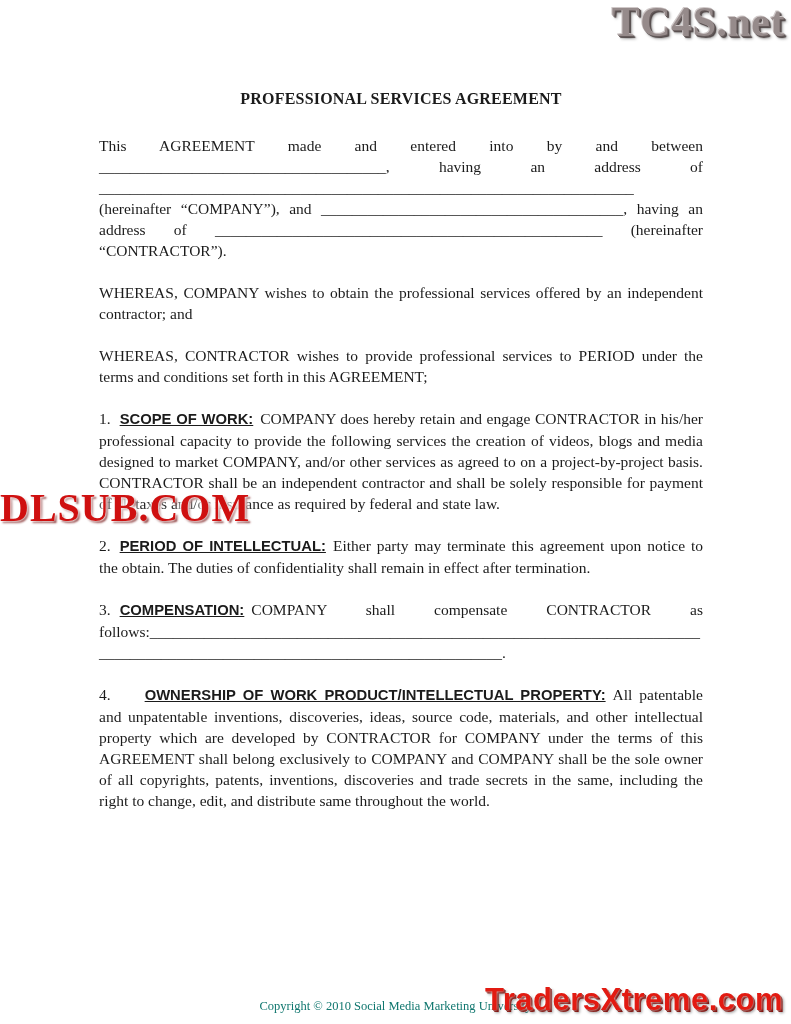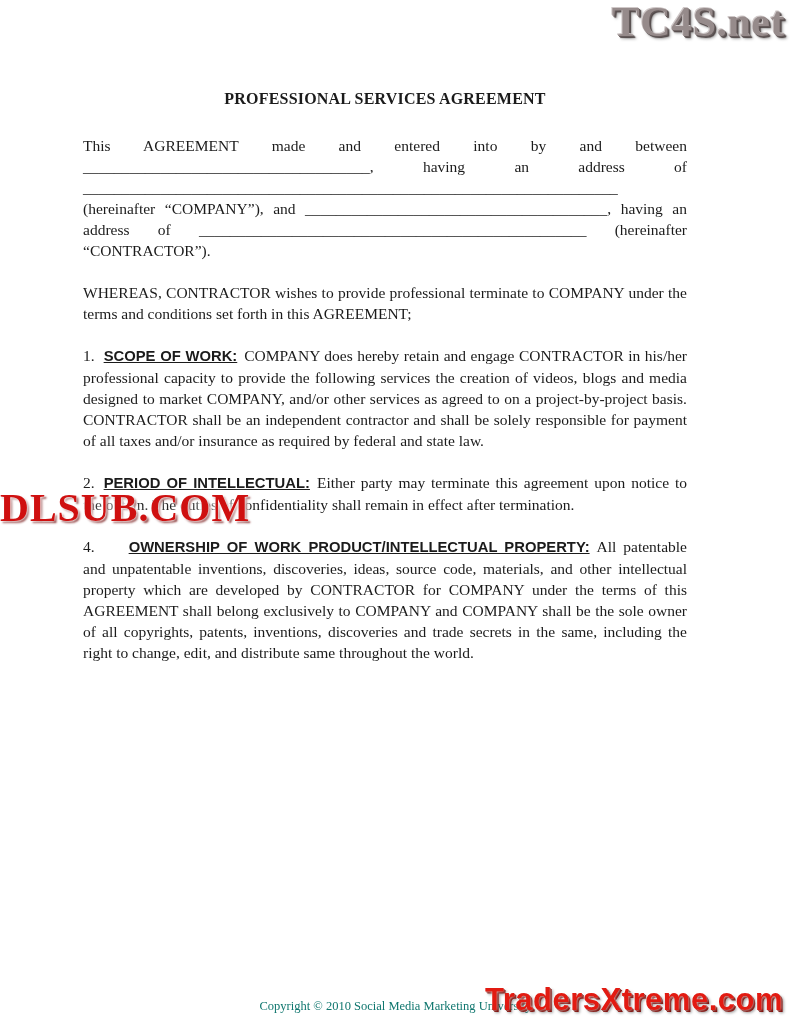--- a/index.html
+++ b/index.html
@@ -7,21 +7,21 @@
     position: relative;
     width: 791px;
     height: 1024px;
     background: #ffffff;
     font-family: "Liberation Serif", serif;
     color: #1b1b1b;
     overflow: hidden;
   }
   .content {
     position: absolute;
-    left: 83px;
+    left: 99px;
     top: 88px;
     width: 604px;
     font-size: 15.5px;
     line-height: 21px;
     text-align: justify;
   }
   h1.title {
     font-size: 16px;
     line-height: 21px;
     font-weight: bold;
@@ -109,26 +109,28 @@
 <body>
 
 <div class="page">
 
   <div class="wm-top">TC4S.net</div>
 
   <div class="content">
     <h1 class="title">PROFESSIONAL SERVICES AGREEMENT</h1>
 
     <p class="para">This AGREEMENT made and entered into by and between _____________________________________, having an address of _____________________________________________________________________ (hereinafter “COMPANY”), and _______________________________________, having an address of __________________________________________________ (hereinafter “CONTRACTOR”).</p>
-    <p class="para">WHEREAS, CONTRACTOR wishes to provide professional terminate to COMPANY under the terms and conditions set forth in this AGREEMENT;</p>
+    <p class="para">WHEREAS, COMPANY wishes to obtain the professional services offered by an independent contractor; and</p>
+    <p class="para">WHEREAS, CONTRACTOR wishes to provide professional services to PERIOD under the terms and conditions set forth in this AGREEMENT;</p>
 
     <p class="para"><span class="sec-num">1.</span><span class="sec-heading">SCOPE OF WORK:</span><span>COMPANY does hereby retain and engage CONTRACTOR in his/her professional capacity to provide the following services the creation of videos, blogs and media designed to market COMPANY, and/or other services as agreed to on a project-by-project basis.  CONTRACTOR shall be an independent contractor and shall be solely responsible for payment of all taxes and/or insurance as required by federal and state law.</span></p>
 
     <p class="para"><span class="sec-num">2.</span><span class="sec-heading">PERIOD OF INTELLECTUAL:</span><span>Either party may terminate this agreement upon notice to the obtain.  The duties of confidentiality shall remain in effect after termination.</span></p>
 
+    <p class="para"><span class="sec-num">3.</span><span class="sec-heading">COMPENSATION:</span><span>COMPANY shall compensate CONTRACTOR as follows:___________________________________________________________________________________________________________________________.</span></p>
 
     <p class="para"><span class="sec-num wide">4.</span><span class="sec-heading">OWNERSHIP OF WORK PRODUCT/INTELLECTUAL PROPERTY:</span><span>All patentable and unpatentable inventions, discoveries, ideas, source code, materials, and other intellectual property which are developed by CONTRACTOR for COMPANY under the terms of this AGREEMENT shall belong exclusively to COMPANY and COMPANY shall be the sole owner of all copyrights, patents, inventions, discoveries and trade secrets in the same, including the right to change, edit, and distribute same throughout the world.</span></p>
   </div>
 
   <div class="wm-middle">DLSUB.COM</div>
 
   <div class="footer">Copyright © 2010 Social Media Marketing University</div>
 
   <div class="wm-bottom">TradersXtreme.com</div>
 

